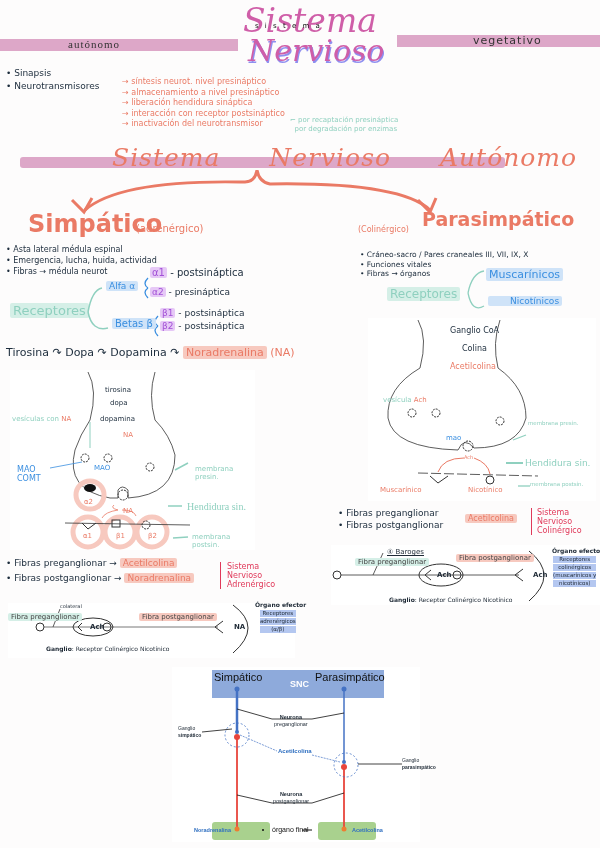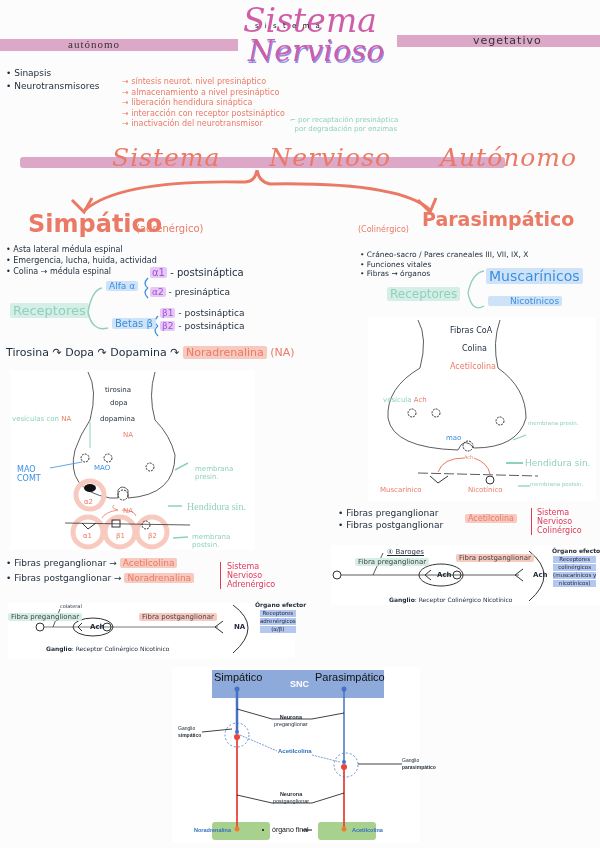--- a/index.html
+++ b/index.html
@@ -61,21 +61,21 @@
   <path d="M85 40 Q120 10 240 12 L245 12 Q255 12 257 0 Q259 12 270 14 Q400 12 430 40" stroke="#ea7a65" stroke-width="3" fill="none"></path>
   <path d="M72 30 L84 42 L92 28" stroke="#ea7a65" stroke-width="3" fill="none"></path>
   <path d="M418 30 L430 42 L436 28" stroke="#ea7a65" stroke-width="3" fill="none"></path>
 </svg>
 
 <div class="abs salmon" style="left:28px;top:210px;font-size:24px;font-weight:bold;">Simpático</div>
 <div class="abs salmon" style="left:136px;top:223px;font-size:10px;">(adrenérgico)</div>
 <ul class="abs notes navy" style="left:6px;top:244px;font-size:8px;line-height:11px;">
   <li>• <span>Asta lateral médula espinal</span></li>
   <li>• <span>Emergencia, lucha, huida, actividad</span></li>
-  <li>• <span>Colina → médula espinal</span></li>
+  <li>• <span>Fibras → médula neurot</span></li>
 </ul>
 
 <div class="abs mint hl-mint" style="left:10px;top:303px;font-size:13px;">Receptores</div>
 <svg class="abs" width="300" height="90" style="left:0;top:270px;" viewBox="0 0 300 90">
   <path d="M88 42 Q92 20 102 18" stroke="#8fd0bf" stroke-width="1.5" fill="none"></path>
   <path d="M88 42 Q92 62 108 58" stroke="#8fd0bf" stroke-width="1.5" fill="none"></path>
   <path d="M148 18 Q142 14 148 8 M148 18 Q142 22 148 28" stroke="#3b8fe0" stroke-width="1.3" fill="none"></path>
   <path d="M158 56 Q152 52 158 46 M158 56 Q152 60 158 66" stroke="#3b8fe0" stroke-width="1.3" fill="none"></path>
 </svg>
 <div class="abs blue hl-blue" style="left:106px;top:281px;font-size:9px;">Alfa α</div>
@@ -199,39 +199,39 @@
 <ul class="abs notes navy" style="left:360px;top:250px;font-size:7.5px;line-height:9.5px;">
   <li>• <span>Cráneo-sacro / Pares craneales III, VII, IX, X</span></li>
   <li>• <span>Funciones vitales</span></li>
   <li>• <span>Fibras → órganos</span></li>
 </ul>
 <svg class="abs" width="80" height="50" style="left:460px;top:268px;" viewBox="0 0 80 50">
   <path d="M8 25 Q12 5 24 3" stroke="#8fd0bf" stroke-width="1.3" fill="none"></path>
   <path d="M8 25 Q12 45 24 38" stroke="#8fd0bf" stroke-width="1.3" fill="none"></path>
 </svg>
 <div class="abs mint hl-mint" style="left:387px;top:287px;font-size:12px;">Receptores</div>
-<div class="abs blue hl-blue" style="left:486px;top:268px;font-size:14px;">Muscarínicos</div>
+<div class="abs blue hl-blue" style="left:486px;top:268px;font-size:11px;">Muscarínicos</div>
 <div class="abs blue hl-blue" style="left:488px;top:296px;font-size:9px;padding-left:22px;">Nicotínicos</div>
 
 <div class="panel" style="left:368px;top:318px;width:228px;height:183px;">
   <svg class="abs" width="228" height="183" style="left:0;top:0;" viewBox="0 0 228 183">
     <path d="M50 2 Q60 20 52 50 Q18 70 20 100 Q25 130 90 132 Q96 118 106 130 Q150 130 158 100 Q158 70 130 50 Q124 25 132 2" stroke="#333" stroke-width="0.8" fill="none"></path>
     <circle cx="44" cy="95" r="4" stroke="#333" stroke-dasharray="2 1" fill="none"></circle>
     <circle cx="68" cy="95" r="4" stroke="#333" stroke-dasharray="2 1" fill="none"></circle>
     <circle cx="132" cy="103" r="4" stroke="#333" stroke-dasharray="2 1" fill="none"></circle>
     <circle cx="100" cy="128" r="5" stroke="#333" stroke-dasharray="2 1" fill="none"></circle>
     <line x1="50" y1="155" x2="170" y2="158" stroke="#333" stroke-width="0.8" stroke-dasharray="10 3"></line>
     <path d="M62 158 L70 165 L80 158" stroke="#333" fill="none"></path>
     <circle cx="122" cy="162" r="4" stroke="#333" fill="none"></circle>
     <path d="M96 140 Q75 140 70 154 M106 140 Q120 145 122 156" stroke="#ea7a65" stroke-width="1" fill="none"></path>
     <path d="M158 117 L145 122" stroke="#8fd0bf" stroke-width="1.3"></path>
     <path d="M155 145 L138 145" stroke="#8fd0bf" stroke-width="2"></path>
     <path d="M162 168 L150 168" stroke="#8fd0bf" stroke-width="1.3"></path>
   </svg>
-  <div class="abs navy small" style="left:82px;top:8px;">Fibras CoA</div>
+  <div class="abs navy small" style="left:82px;top:8px;">Ganglio CoA</div>
   <div class="abs navy small" style="left:94px;top:26px;">Colina</div>
   <div class="abs salmon small" style="left:82px;top:44px;">Acetilcolina</div>
   <div class="abs mint tiny" style="left:15px;top:78px;white-space:nowrap;">
     <span>vesícula</span>
     <span class="salmon">Ach</span>
   </div>
   <div class="abs blue tiny" style="left:78px;top:116px;">mao</div>
   <div class="abs mint" style="left:160px;top:102px;font-size:5.5px;">membrana presin.</div>
   <div class="abs mint t9" style="left:157px;top:140px;">Hendidura sin.</div>
   <div class="abs mint" style="left:162px;top:163px;font-size:5.5px;">membrana postsin.</div>

